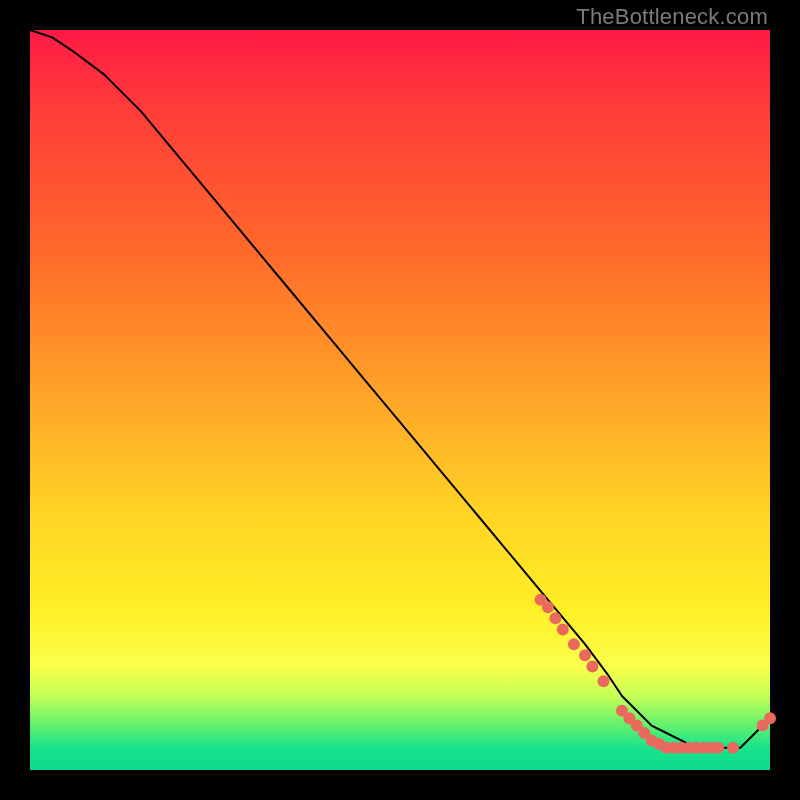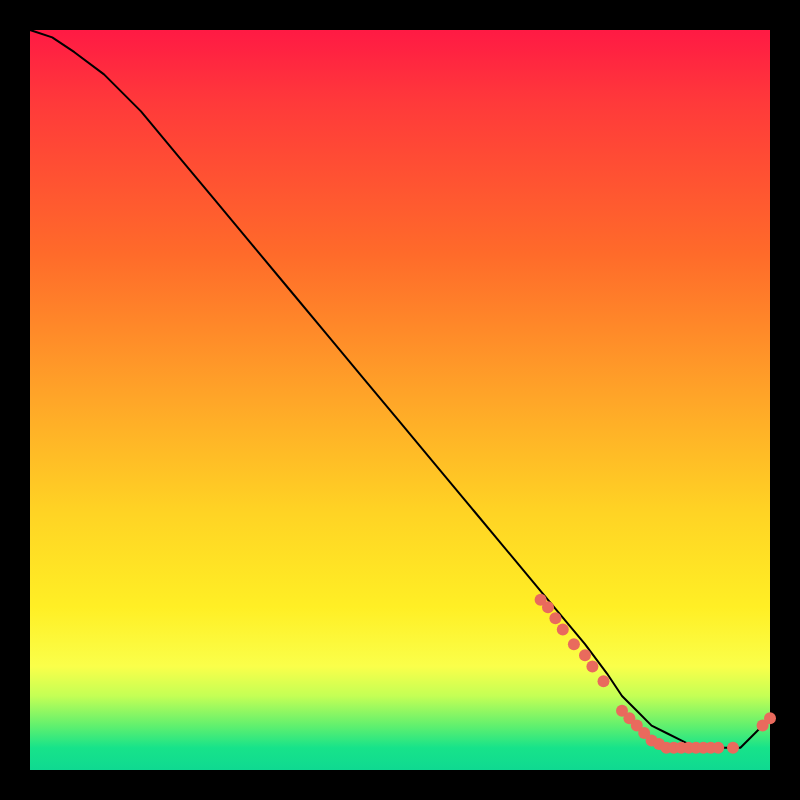--- a/index.html
+++ b/index.html
@@ -73,20 +73,21 @@
   .marker {
     fill: #e96a5d; 
     stroke: #e96a5d;
     stroke-width: 0;
   }
 </style>
 </head>
 <body>
 
 <div class="stage">
+  <div class="watermark">TheBottleneck.com</div>
 
   <div class="plot-area">
     <div class="gradient-bg"></div>
     <svg class="overlay" viewBox="0 0 740 740" preserveAspectRatio="none">
       <path id="curve-path" class="curve" d="M0.0 0.0 L22.2 7.4 L44.4 22.2 L74.0 44.4 L111.0 81.4 L148.0 125.8 L185.0 170.2 L222.0 214.6 L259.0 259.0 L296.0 303.4 L333.0 347.8 L370.0 392.2 L407.0 436.6 L444.0 481.0 L481.0 525.4 L518.0 569.8 L555.0 614.2 L577.2 643.8 L592.0 666.0 L606.8 680.8 L621.6 695.6 L636.4 703.0 L651.2 710.4 L666.0 717.8 L680.8 717.8 L695.6 717.8 L710.4 717.8 L725.2 703.0 L740.0 688.2"></path>
       <g id="markers-group">
           <circle cx="510.6" cy="569.8" r="6" class="marker"></circle>
           <circle cx="518.0" cy="577.2" r="6" class="marker"></circle>
           <circle cx="525.4" cy="588.3" r="6" class="marker"></circle>
           <circle cx="532.8" cy="599.4" r="6" class="marker"></circle>

